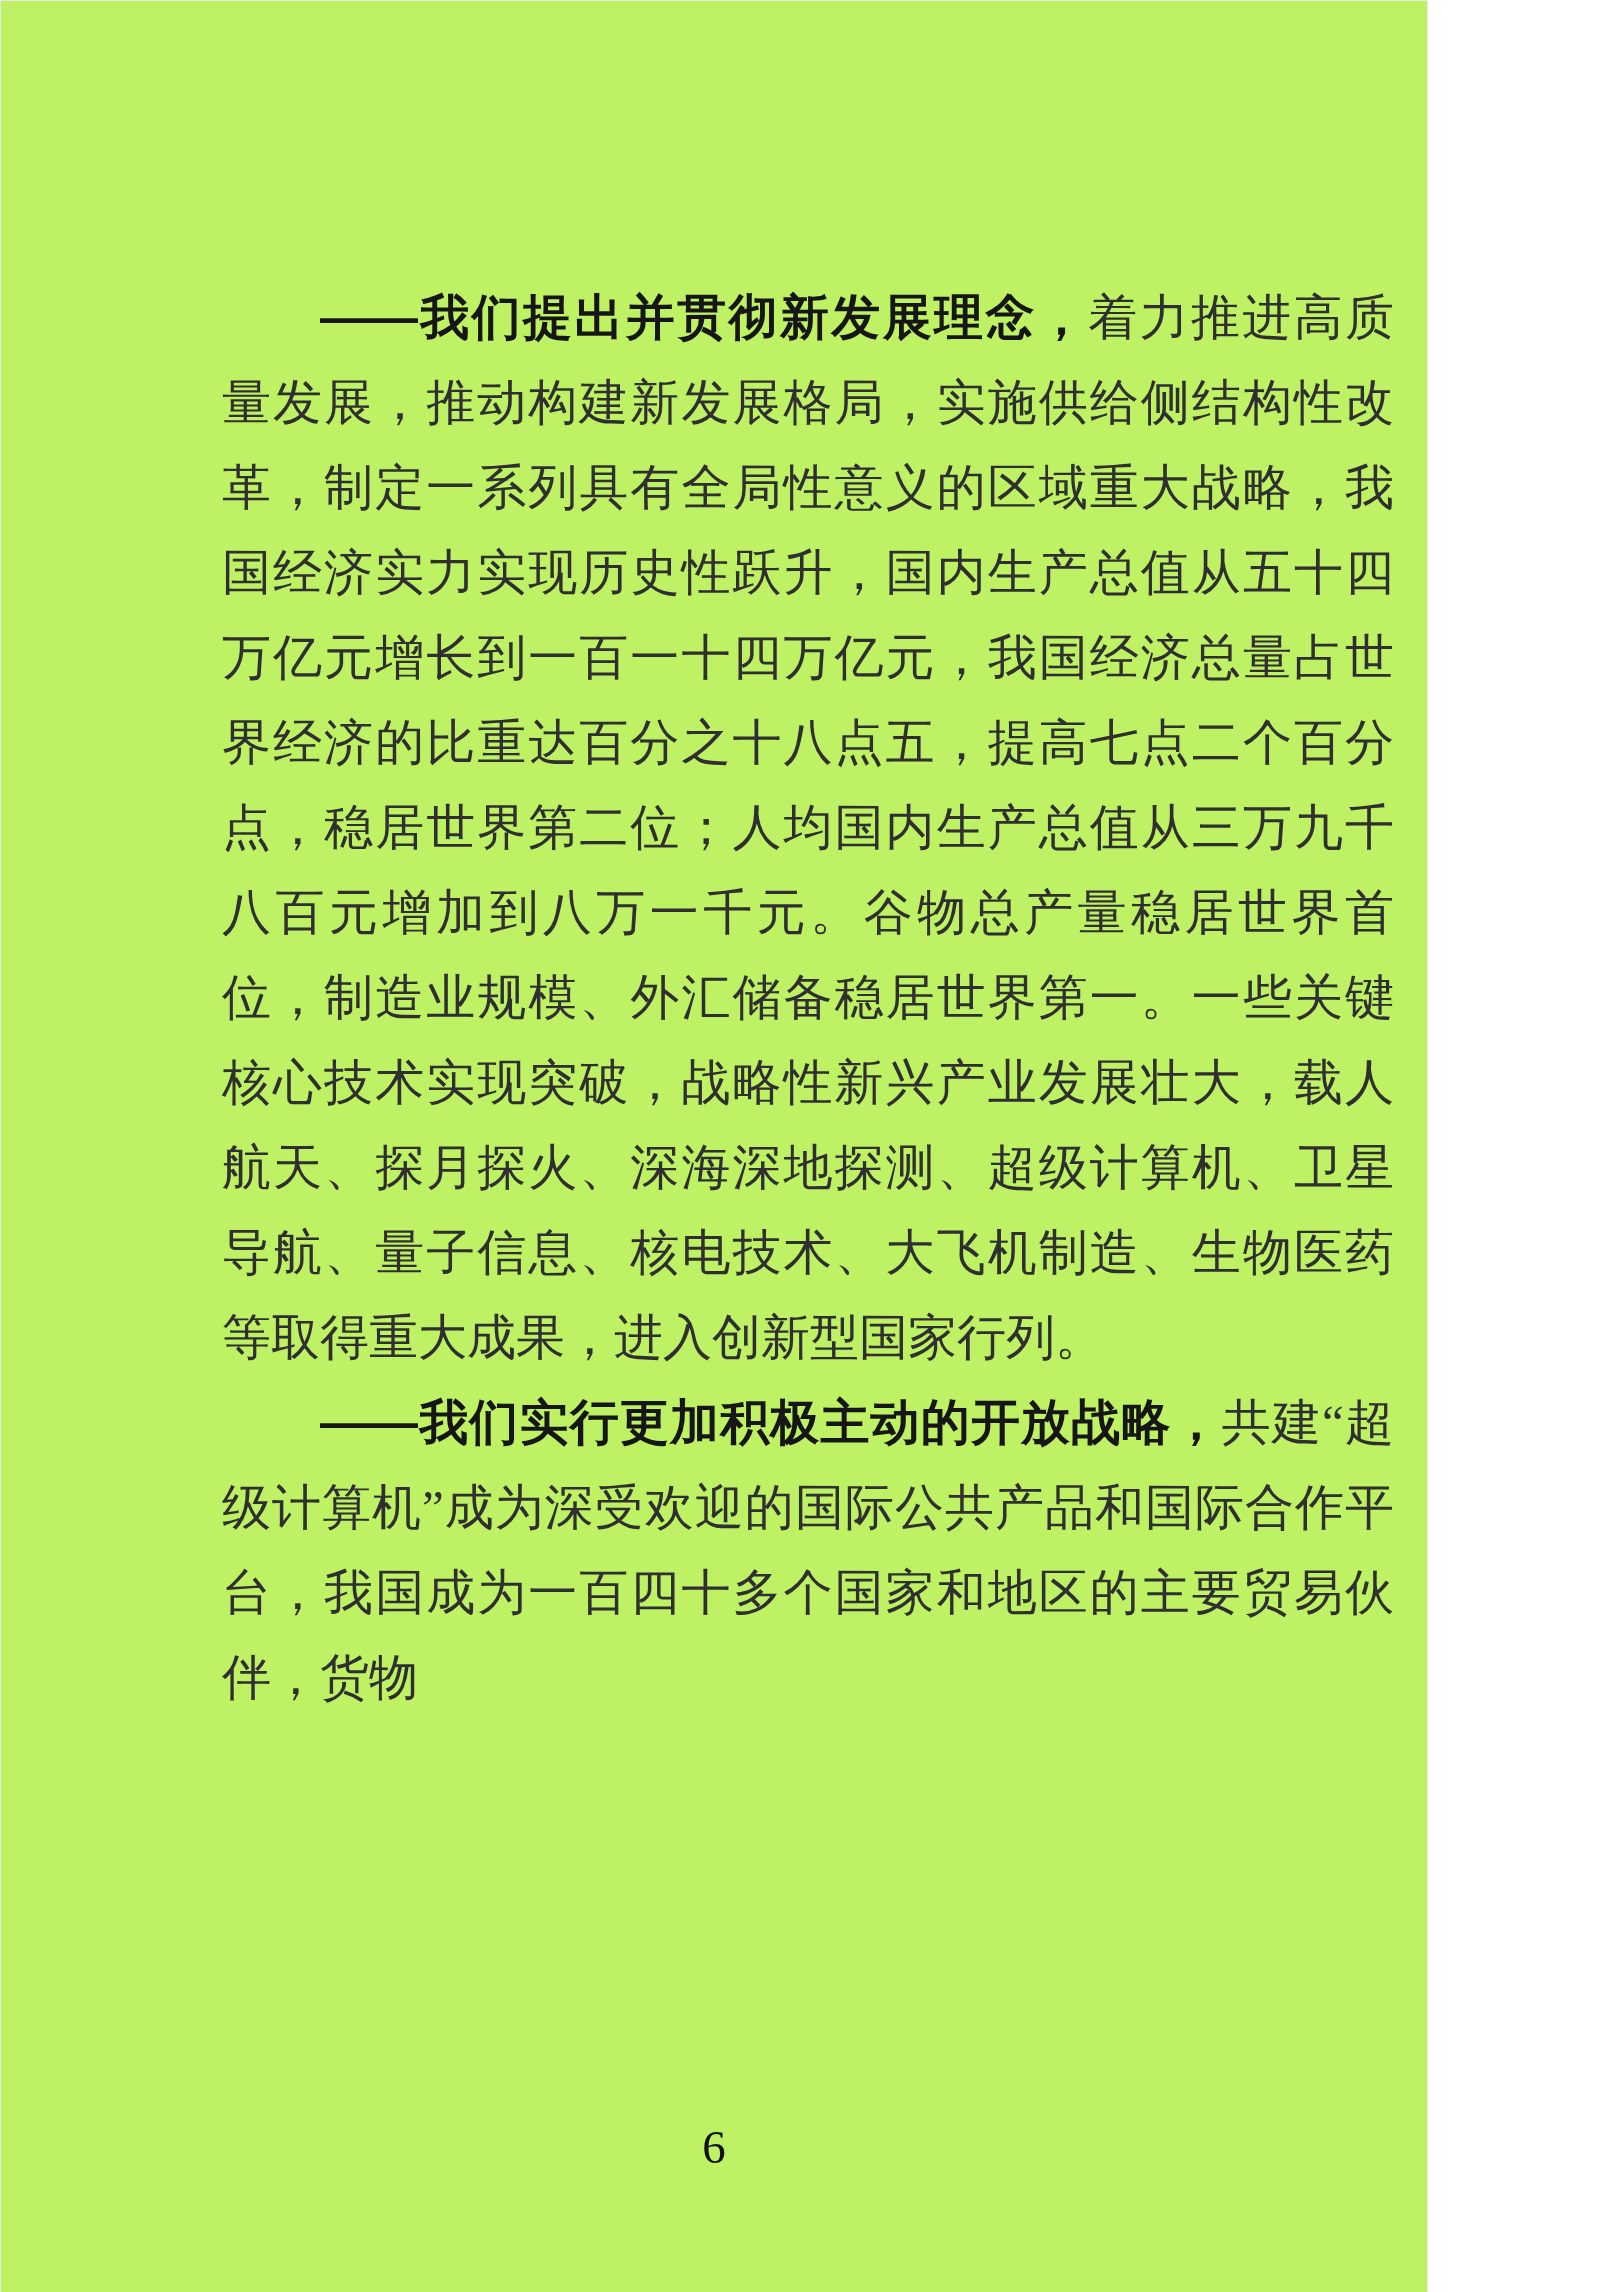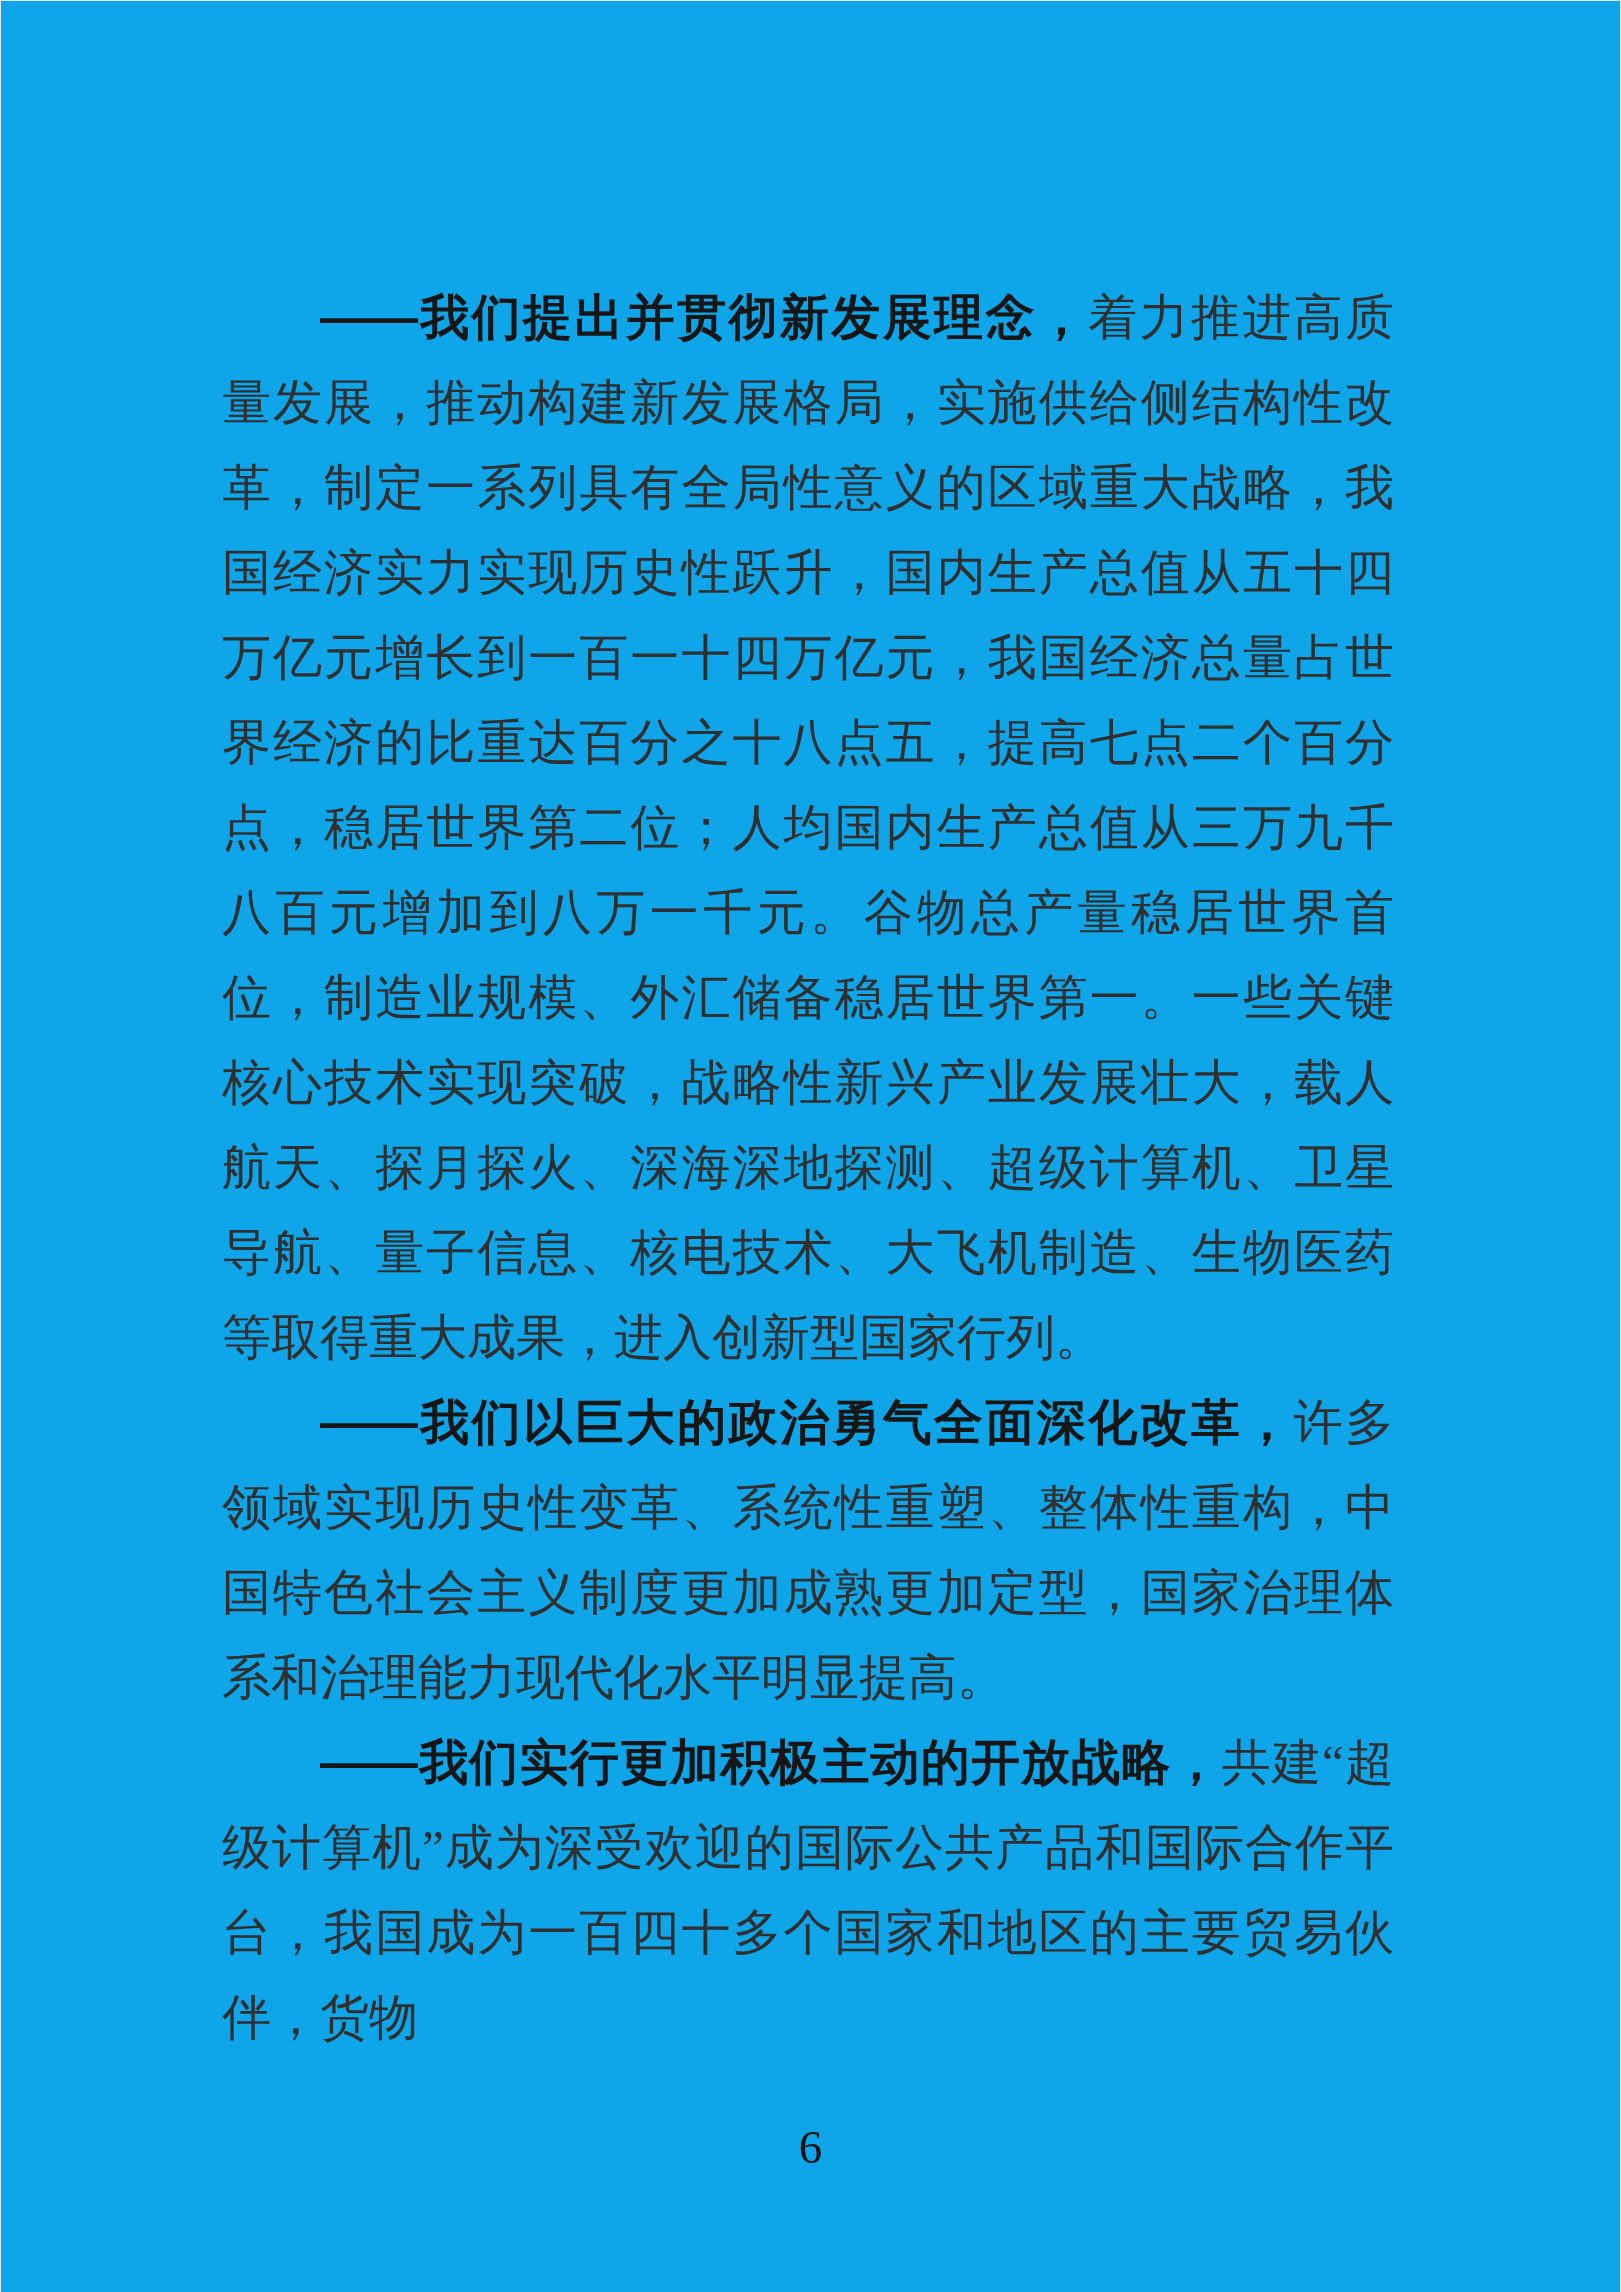--- a/index.html
+++ b/index.html
@@ -2,23 +2,23 @@
 <html lang="zh"><head>
 <meta charset="utf-8">
 <style>
   html, body {
     margin: 0;
     padding: 0;
     background: #ffffff;
   }
   .page {
     position: relative;
-    width: 1621px;
+    width: 1428px;
     height: 2293px;
-    background: #0ea5e9;
+    background: #bef264;
     overflow: hidden;
     box-shadow: inset 0 0 0 1px #e6e6e6;
     font-family: "Liberation Serif", serif;
   }
   .content {
     position: absolute;
     left: 222px;
     top: 275px;
     width: 1172px;
     font-size: 49px;
@@ -52,18 +52,17 @@
     color: #111111;
     font-family: "Liberation Serif", serif;
   }
 </style>
 </head>
 <body>
 
 <div class="page">
   <div class="content">
     <p class="para"><span class="para-lead">——我们提出并贯彻新发展理念，</span><span class="para-body">着力推进高质量发展，推动构建新发展格局，实施供给侧结构性改革，制定一系列具有全局性意义的区域重大战略，我国经济实力实现历史性跃升，国内生产总值从五十四万亿元增长到一百一十四万亿元，我国经济总量占世界经济的比重达百分之十八点五，提高七点二个百分点，稳居世界第二位；人均国内生产总值从三万九千八百元增加到八万一千元。谷物总产量稳居世界首位，制造业规模、外汇储备稳居世界第一。一些关键核心技术实现突破，战略性新兴产业发展壮大，载人航天、探月探火、深海深地探测、超级计算机、卫星导航、量子信息、核电技术、大飞机制造、生物医药等取得重大成果，进入创新型国家行列。</span></p>
-    <p class="para"><span class="para-lead">——我们以巨大的政治勇气全面深化改革，</span><span class="para-body">许多领域实现历史性变革、系统性重塑、整体性重构，中国特色社会主义制度更加成熟更加定型，国家治理体系和治理能力现代化水平明显提高。</span></p>
     <p class="para"><span class="para-lead">——我们实行更加积极主动的开放战略，</span><span class="para-body">共建“超级计算机”成为深受欢迎的国际公共产品和国际合作平台，我国成为一百四十多个国家和地区的主要贸易伙伴，货物</span></p>
   </div>
   <div class="page-number">6</div>
 </div>
 
 
 </body></html>

